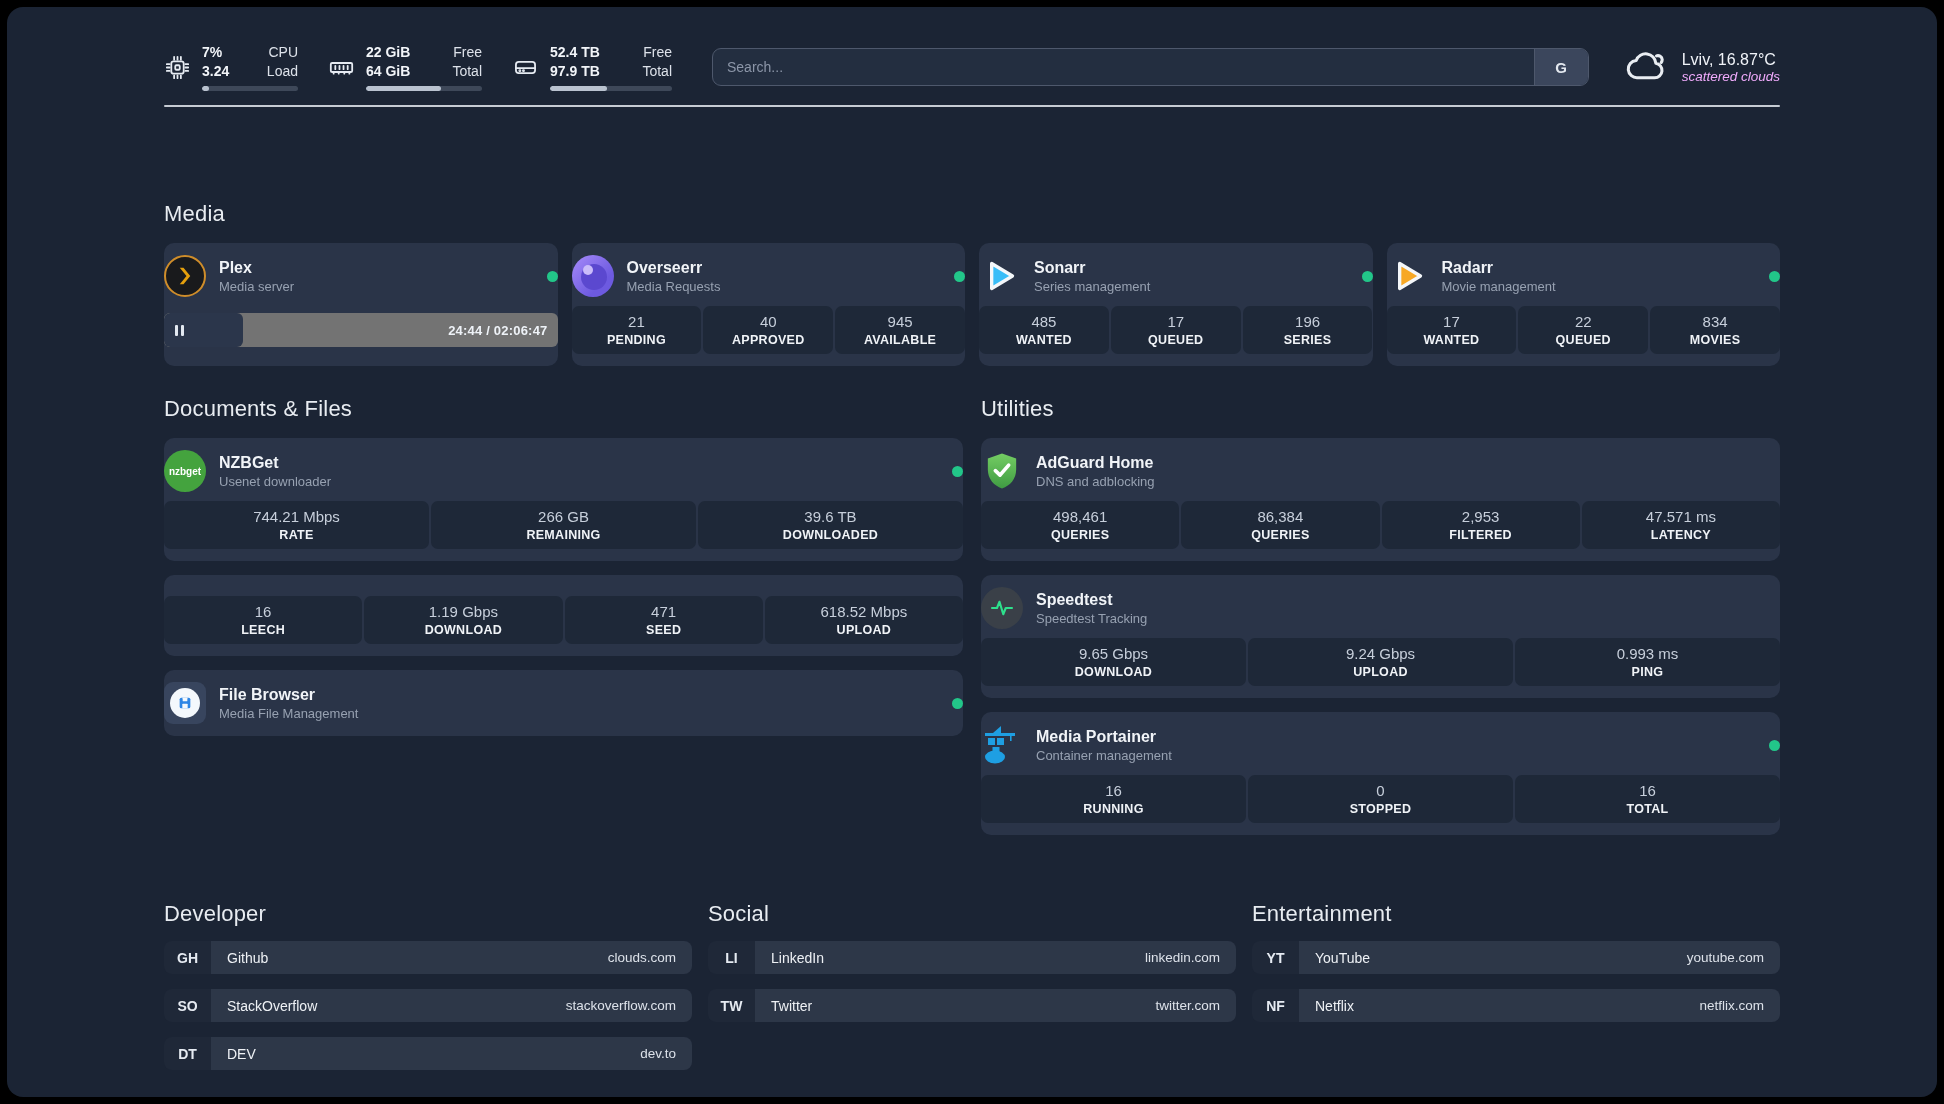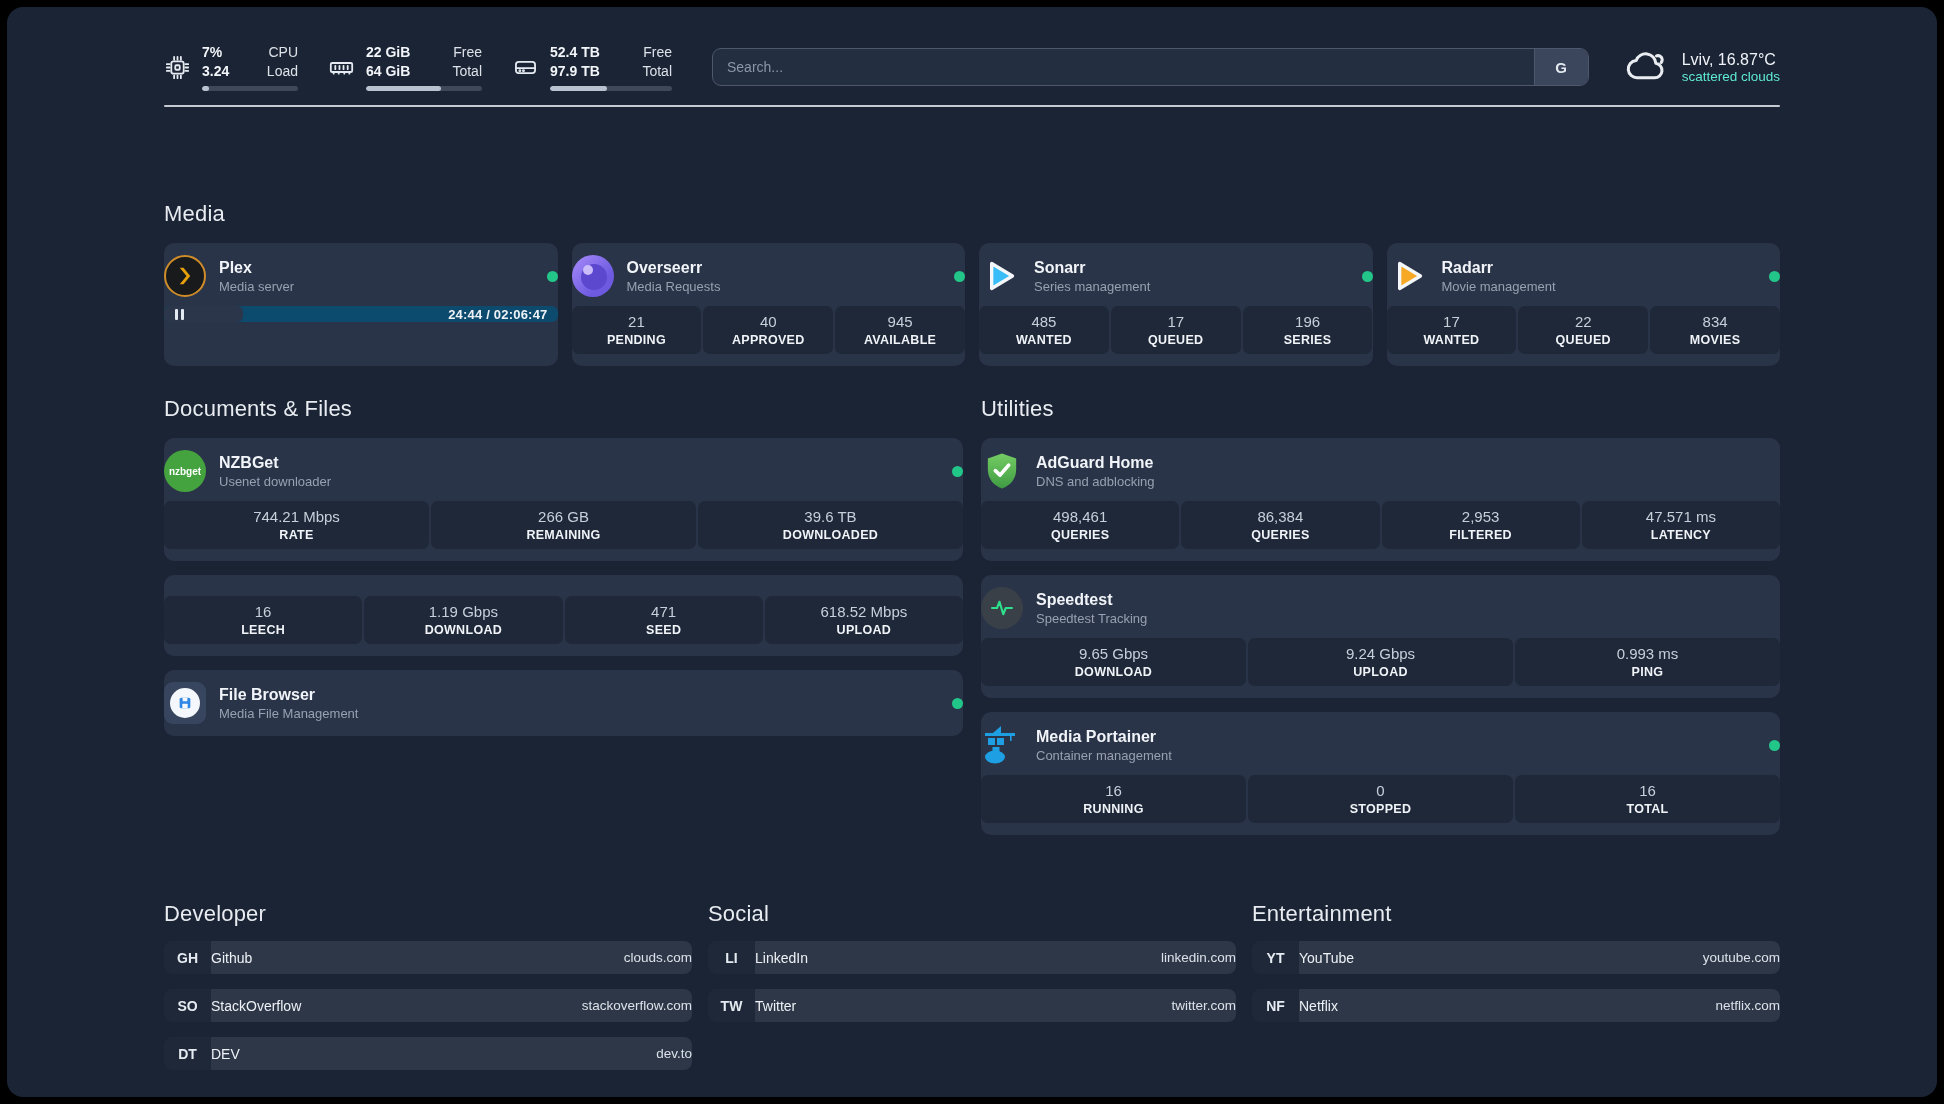--- a/index.html
+++ b/index.html
@@ -28,21 +28,21 @@
   .search { flex:1; margin:0 36px 0 40px; height:38px; display:flex; align-items:center;
     background:#232e40; border:1px solid #4e586c; border-radius:9px; overflow:hidden; }
   .search-input { flex:1; height:100%; background:transparent; border:none; outline:none;
     color:#e9edf2; font-size:14px; padding:0 14px; font-family:inherit; }
   .search-input::placeholder { color:#8c96a8; }
   .search-g { width:54px; height:100%; background:#3b465c; border-left:1px solid #4e586c;
     display:flex; align-items:center; justify-content:center; font-size:15px; font-weight:600; color:#e4e9f0; }
 
   .weather { display:flex; align-items:center; gap:13px; }
   .weather-text .w-main { font-size:16px; font-weight:500; color:#f0f3f8; }
-  .weather-text .w-sub  { font-size:13.5px; color:#5eead4; margin-top:0; }
+  .weather-text .w-sub  { font-size:13.5px; color:#f0abfc; margin-top:0;font-style:italic; }
 
   .divider { height:2px; background:rgba(228,233,240,.85); border-radius:1px; margin-top:14px; }
 
   
   h2.section-heading { font-size:22px; font-weight:500; color:#e8ecf1; letter-spacing:.2px; }
   .media-section { margin-top:94px; }
   .media-grid { margin-top:16px; display:grid; grid-template-columns:repeat(4,1fr); gap:14px; }
 
   .card { background:#2a3448; border-radius:10px; padding:12px 0; }
   .card-head { display:flex; align-items:center; gap:13px; height:42px; }
@@ -77,38 +77,38 @@
   .icon-fb-circle { width:30px; height:30px; border-radius:50%; background:#f4f8fc;
     display:flex; align-items:center; justify-content:center; }
   .icon-speedtest { width:42px; height:42px; border-radius:50%; background:#3a4048;
     display:flex; align-items:center; justify-content:center; }
 
   
   .np-title-row { margin-top:9px; height:26px; background:#232d3f; border-radius:6px;
     display:flex; align-items:center; padding:0 9px; }
   .np-title { font-size:13.5px; color:#e8ecf2; }
   .np-gear { margin-left:auto; display:flex; color:#7a8497; }
-  .np-progress { margin-top:9px; height:16px; background:#0c4a6e; border-radius:6px; position:relative; overflow:hidden; }
+  .np-progress { margin-top:16px; height:34px; background:#737373; border-radius:6px; position:relative; overflow:hidden; }
   .np-fill { height:100%; background:#2b364b; border-radius:6px; display:flex; align-items:center; }
   .pause-icon { display:flex; gap:3px; margin-left:11px; }
   .pause-icon i { display:block; width:3px; height:11px; background:#e3e9f1; border-radius:1px; }
   .np-time { position:absolute; right:10px; top:50%; transform:translateY(-50%);
     font-size:13px; font-weight:700; color:#eef2f7; letter-spacing:.2px; }
 
   
   .two-col { margin-top:30px; display:grid; grid-template-columns:1fr 1fr; gap:18px; align-items:start; }
   .col-stack { display:flex; flex-direction:column; gap:14px; margin-top:16px; }
 
   
   .bookmarks-section { margin-top:66px; display:grid; grid-template-columns:1fr 1fr 1fr; gap:16px; align-items:start; }
   .bm-list { display:flex; flex-direction:column; gap:15px; margin-top:14px; }
   .bm-row { height:33px; display:flex; border-radius:8px; overflow:hidden; }
   .bm-abbr { width:47px; background:#1f2838; display:flex; align-items:center; justify-content:center;
     font-size:14px; font-weight:600; color:#e6ebf2; }
-  .bm-pill { flex:1; background:#2d3748; display:flex; align-items:center; justify-content:space-between; padding:0 0; }
+  .bm-pill { flex:1; background:#2d3748; display:flex; align-items:center; justify-content:space-between; padding:0 16px; }
   .bm-name { font-size:14px; color:#eef1f5; }
   .bm-url { font-size:13.5px; color:#dce1e9; }
 </style>
 </head>
 <body>
 
 <div class="app">
 
   <div class="header">
     <div class="sys-group">

